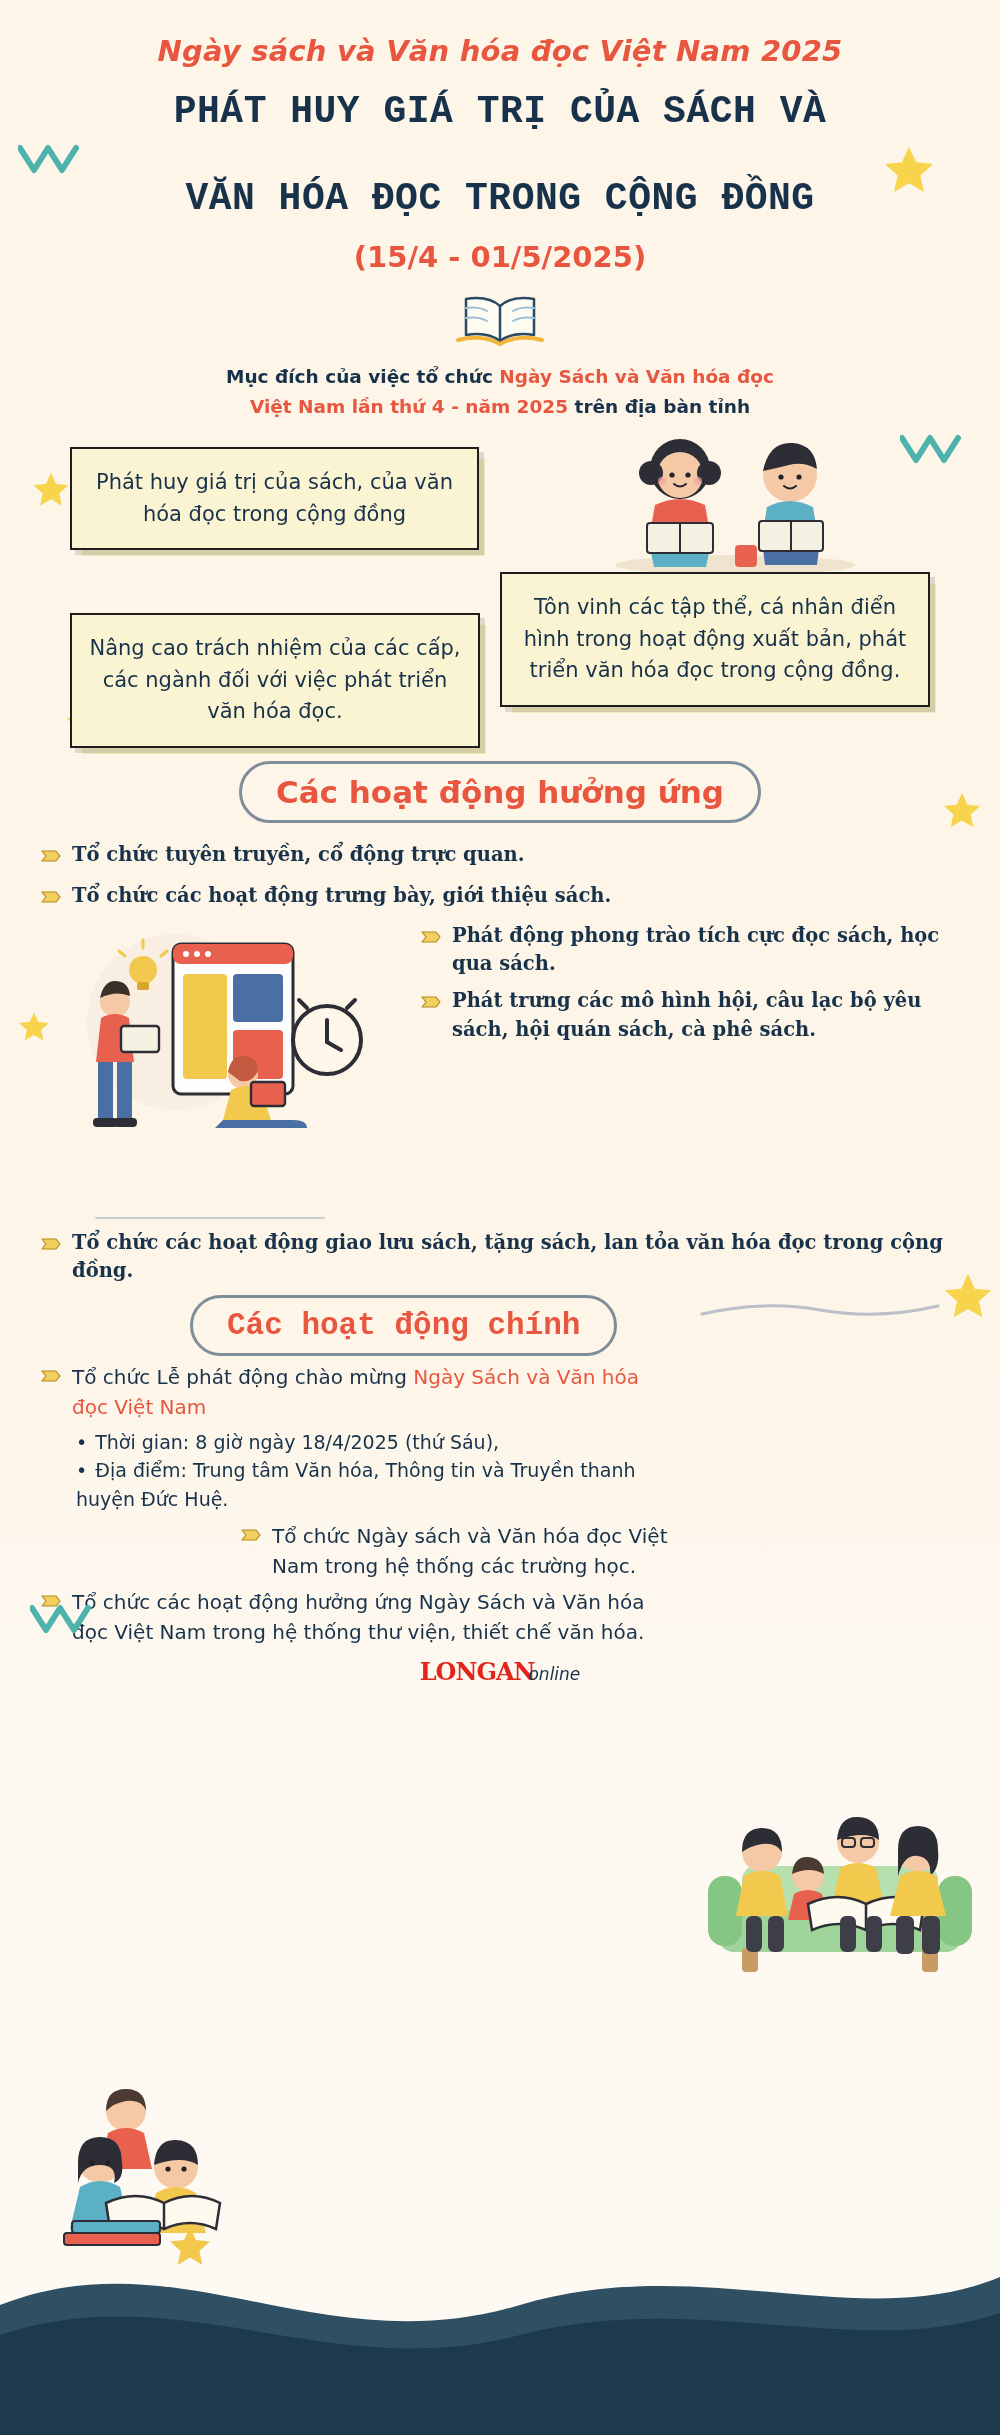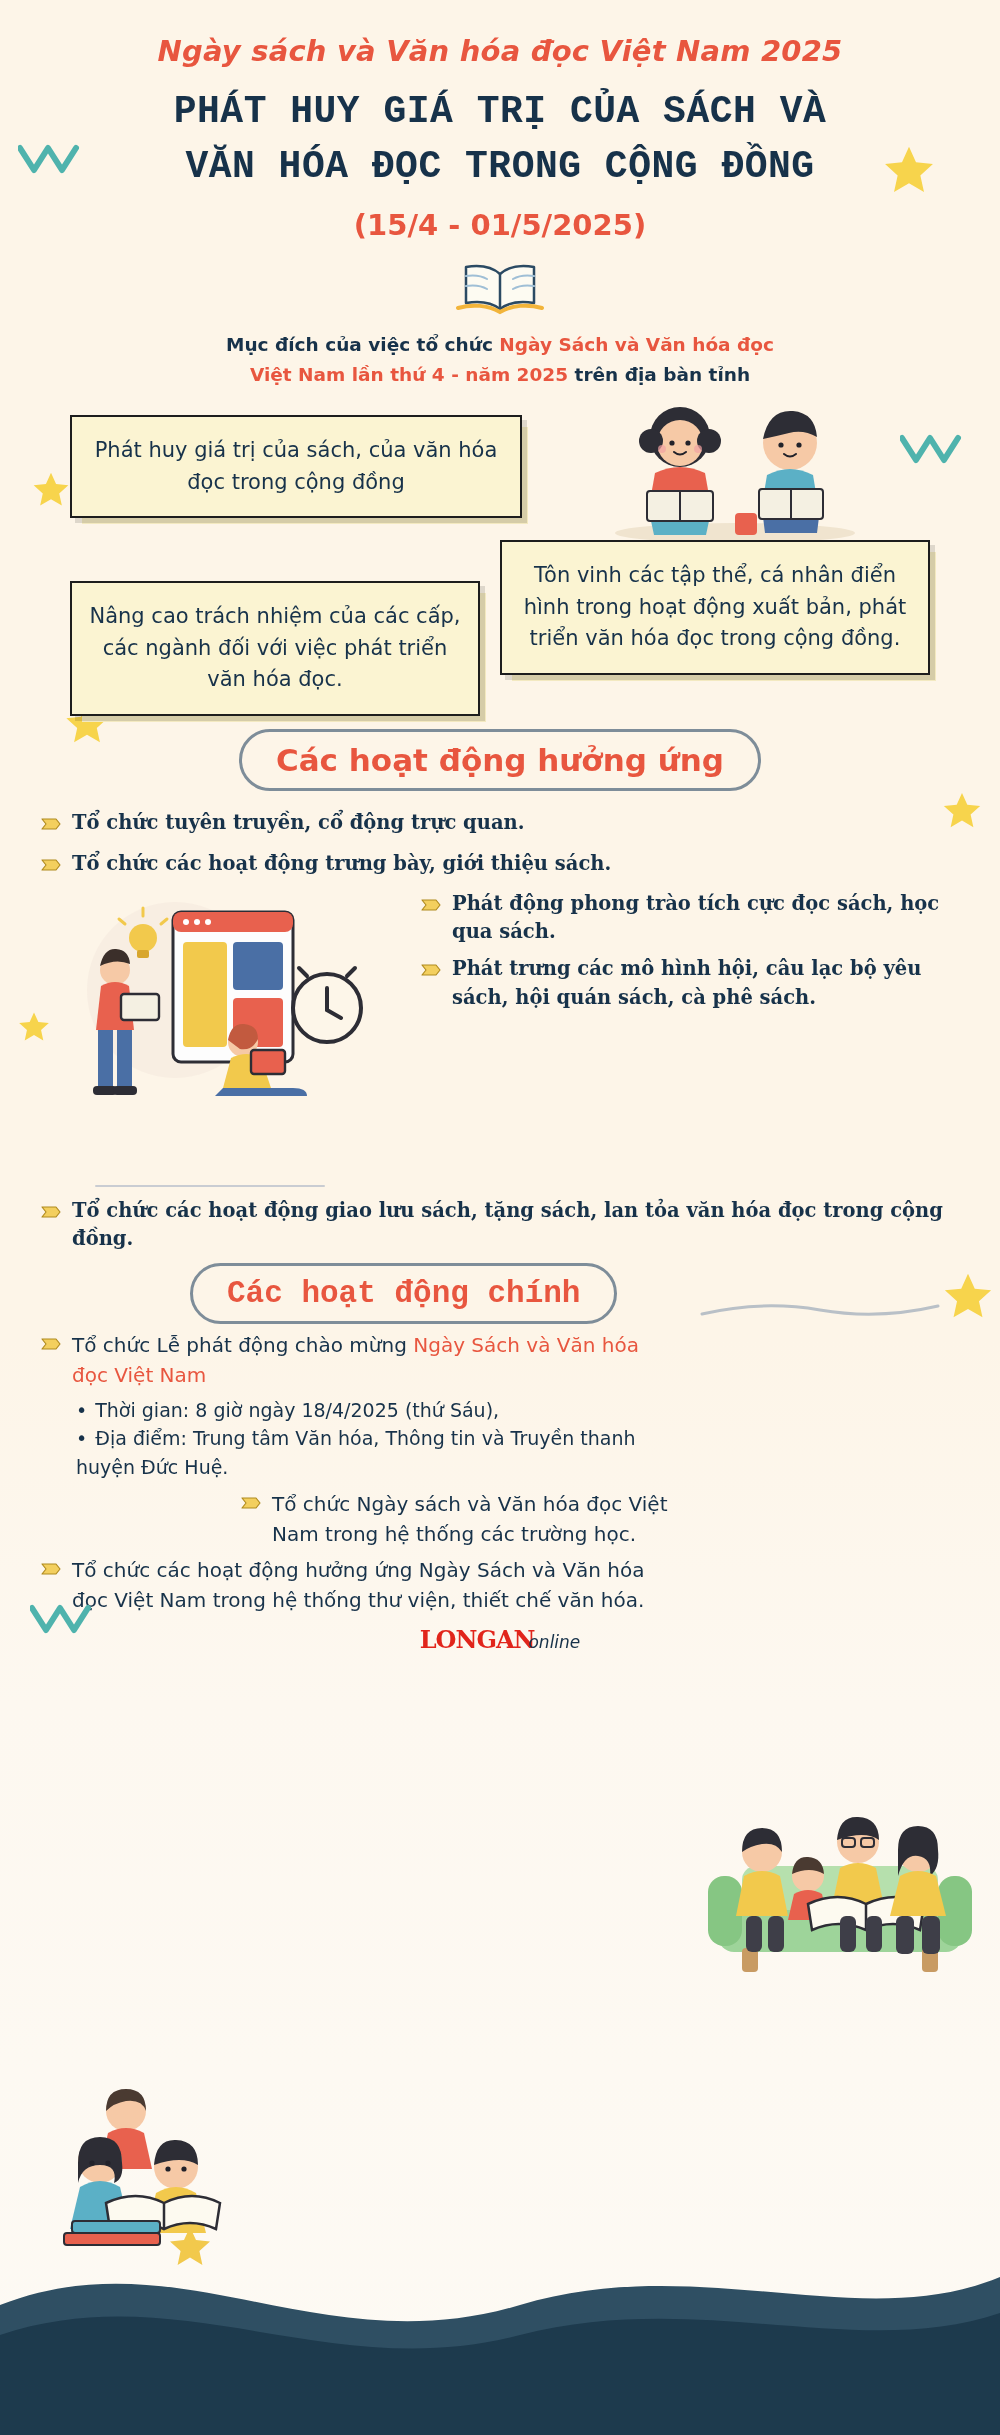--- a/index.html
+++ b/index.html
@@ -35,21 +35,21 @@
   }
   .title {
     color: #17324a;
     font-weight: bold;
     font-size: 38px;
     line-height: 1.45;
     letter-spacing: .5px;
     text-transform: uppercase;
     font-family: Liberation Mono, monospace;
   }
-  .title .l2 { display:block; }
+  .title .l2 { display:block;margin-top:32px; }
   .daterange {
     margin-top: 14px;
     color: #e8563f;
     font-weight: bold;
     font-size: 29px;
   }
 
   
   .book-icon { text-align:center; margin-top: 18px; }
   .purpose {
@@ -69,21 +69,21 @@
     position: absolute;
     background: #fbf4d2;
     border: 2px solid #1d1d1d;
     box-shadow: 5px 5px 0 0 rgba(0,0,0,0.12), 9px 9px 0 -3px #f3e9c0;
     padding: 18px 16px;
     font-size: 21px;
     line-height: 1.5;
     color: #17324a;
     text-align: center;
   }
-  .note-1 { left: 70px; top: 20px; width: 452px; }
+  .note-1 { left: 70px; top: 20px; width: 409px; }
   .note-2 { left: 70px; top: 186px; width: 410px; }
   .note-3 { left: 500px; top: 145px; width: 430px; }
 
   
   .pill-wrap { text-align: center; position: relative; margin-top: 4px; }
   .pill {
     display: inline-block;
     border: 3px solid #7e8d99;
     border-radius: 40px;
     padding: 10px 34px;

